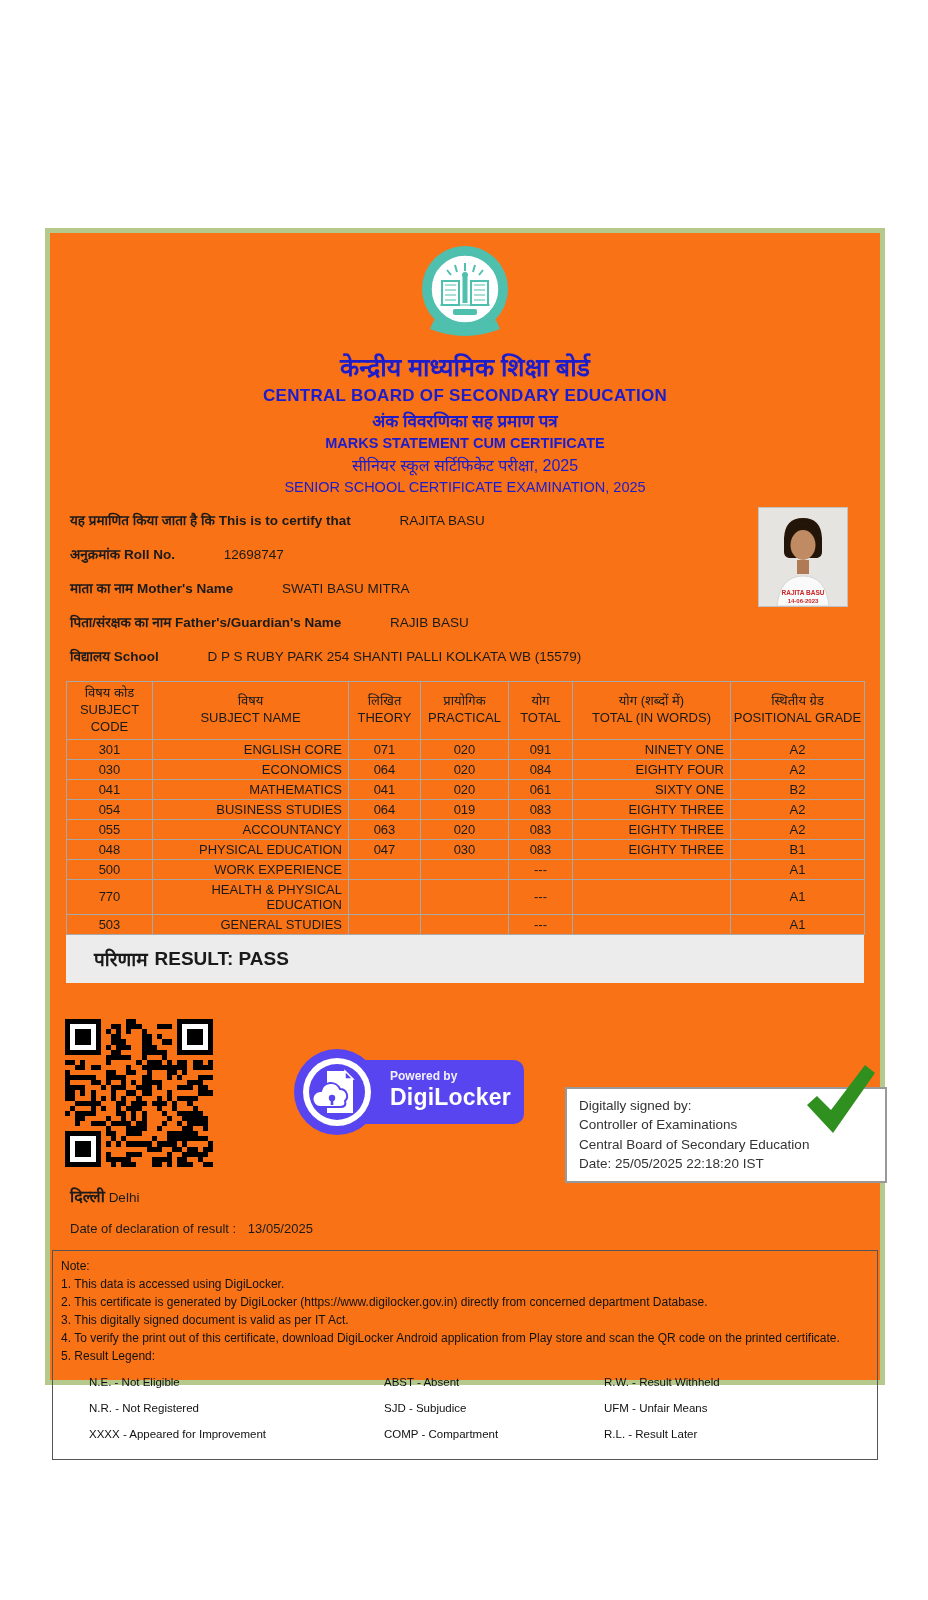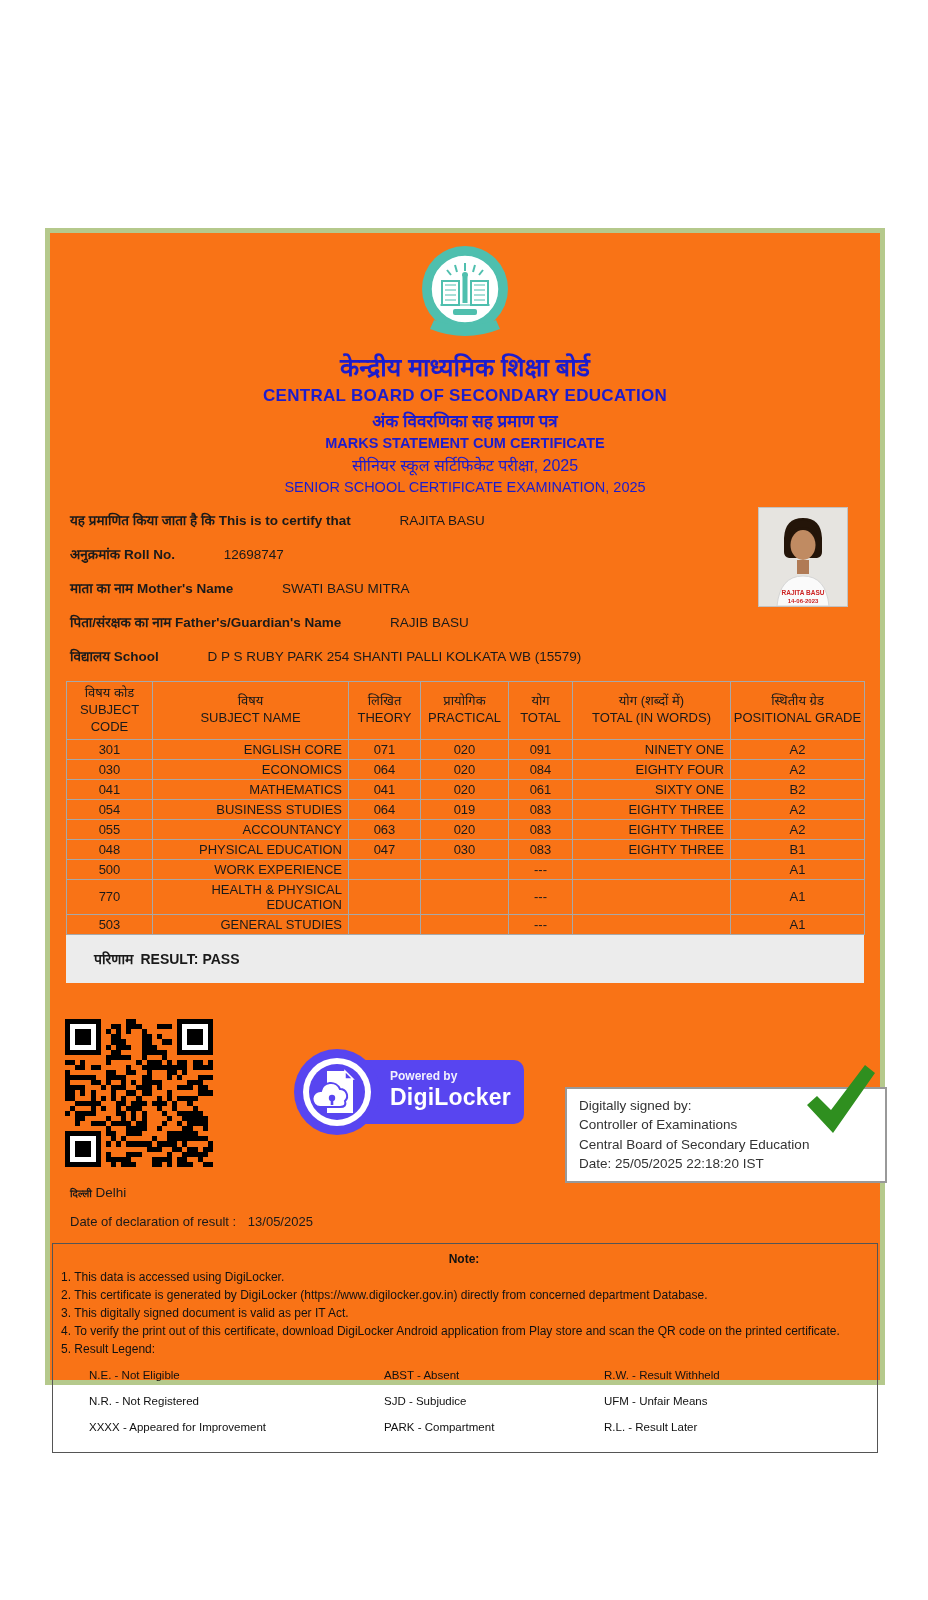--- a/index.html
+++ b/index.html
@@ -41,21 +41,21 @@
   }
   
   table.marks { border-collapse:collapse; margin:14px 16px 0 16px; width:798px; table-layout:fixed; }
   table.marks th, table.marks td { border:1px solid #a8a8a8; font-size:13px; padding:2px 6px; }
   table.marks th { font-weight:normal; text-align:center; padding:3px 2px; line-height:1.3; }
   table.marks td { height:20px; text-align:center; }
   table.marks td.left { text-align:right; }
   .result-band {
     margin:0 16px; width:798px; height:48px; background:#ececec;
     display:flex; align-items:center; padding-left:28px; gap:7px;
-    font-size:14px; font-weight:bold;
+    font-size:19px; font-weight:bold;
   }
   
   .verify-row { position:relative; margin:36px 12px 0 12px; height:152px; }
   .qr { position:absolute; left:3px; top:0; width:148px; height:148px; }
   .badge { position:absolute; left:232px; top:30px; width:232px; height:86px; }
   .badge-rect {
     position:absolute; left:52px; top:11px; width:178px; height:64px;
     background:#5845f0; border-radius:10px; color:#fff; padding:9px 0 0 44px;
   }
   .badge-powered { font-size:12px; font-weight:bold; opacity:.92; }
@@ -64,27 +64,27 @@
     position:absolute; left:0; top:0; width:86px; height:86px;
   }
   .sign-box {
     position:absolute; left:503px; top:68px; width:322px; height:96px;
     border:2px solid #999; padding:7px 12px; font-size:13.5px; line-height:1.45;
     color:#333; background:#fff;
   }
   .check { position:absolute; right:8px; top:-26px; width:76px; height:72px; }
   
   .place-line { margin:14px 0 0 20px; font-size:13.5px; }
-  .place-line .lbl-hi { font-size:10px; }
+  .place-line .lbl-hi { font-size:16px; }
   .decl-line { margin:14px 0 0 20px; font-size:13px; }
   .note-box {
     margin:14px 2px 0 2px; border:1px solid #555; padding:6px 10px 16px 8px;
     font-size:12px; line-height:1.5; color:#111;
   }
-  .note-title { font-weight:bold;text-align:center; }
+  .note-title { font-weight:normal; }
   .legend { margin-left:28px; margin-top:2px; }
   .legend-row { display:grid; grid-template-columns:295px 220px auto; margin-top:9px; font-size:11.5px; }
 </style>
 </head>
 <body>
 
 <div class="certificate">
 
   <div class="cert-header">
     <span class="logo-wrap">
@@ -694,19 +694,19 @@
         <span>ABST - Absent</span>
         <span>R.W. - Result Withheld</span>
       </div>
       <div class="legend-row">
         <span>N.R. - Not Registered</span>
         <span>SJD - Subjudice</span>
         <span>UFM - Unfair Means</span>
       </div>
       <div class="legend-row">
         <span>XXXX - Appeared for Improvement</span>
-        <span>PARK - Compartment</span>
+        <span>COMP - Compartment</span>
         <span>R.L. - Result Later</span>
       </div>
     </div>
   </div>
 
 </div>
 
 </body></html>

